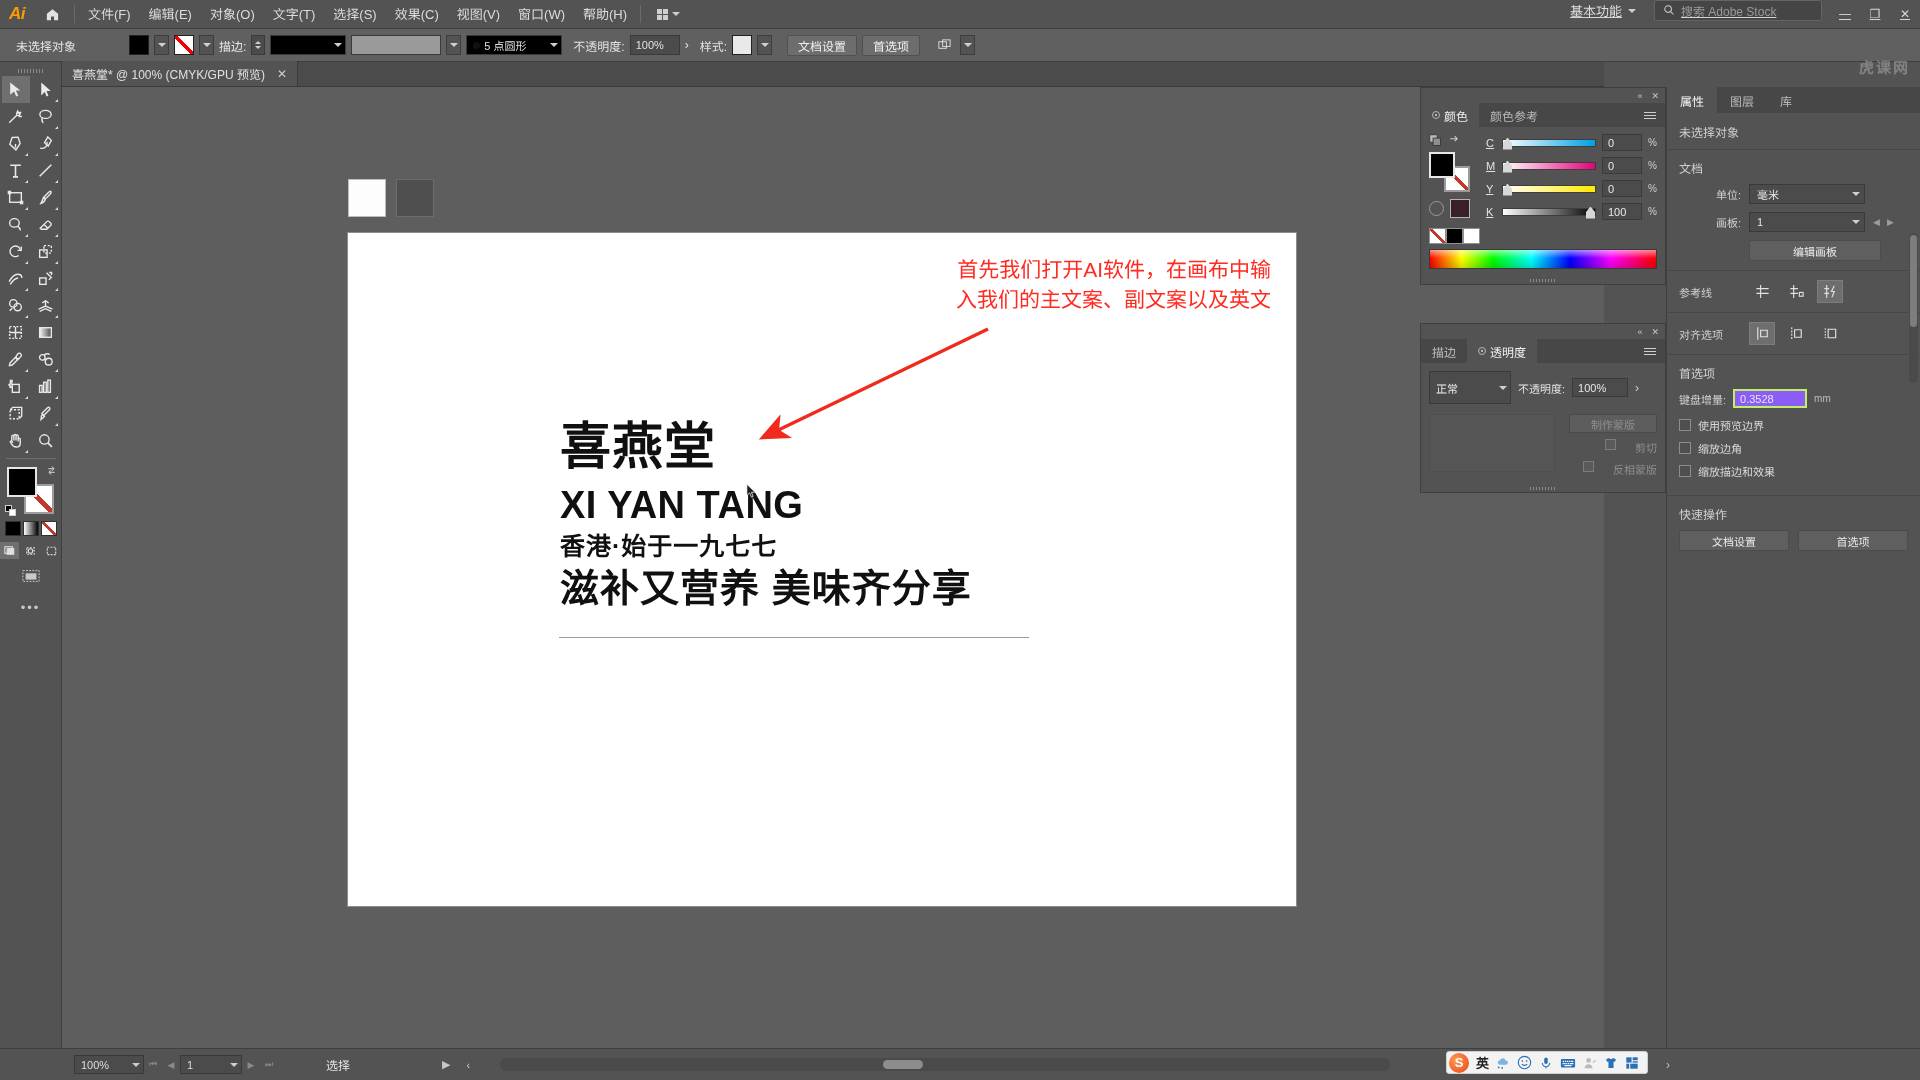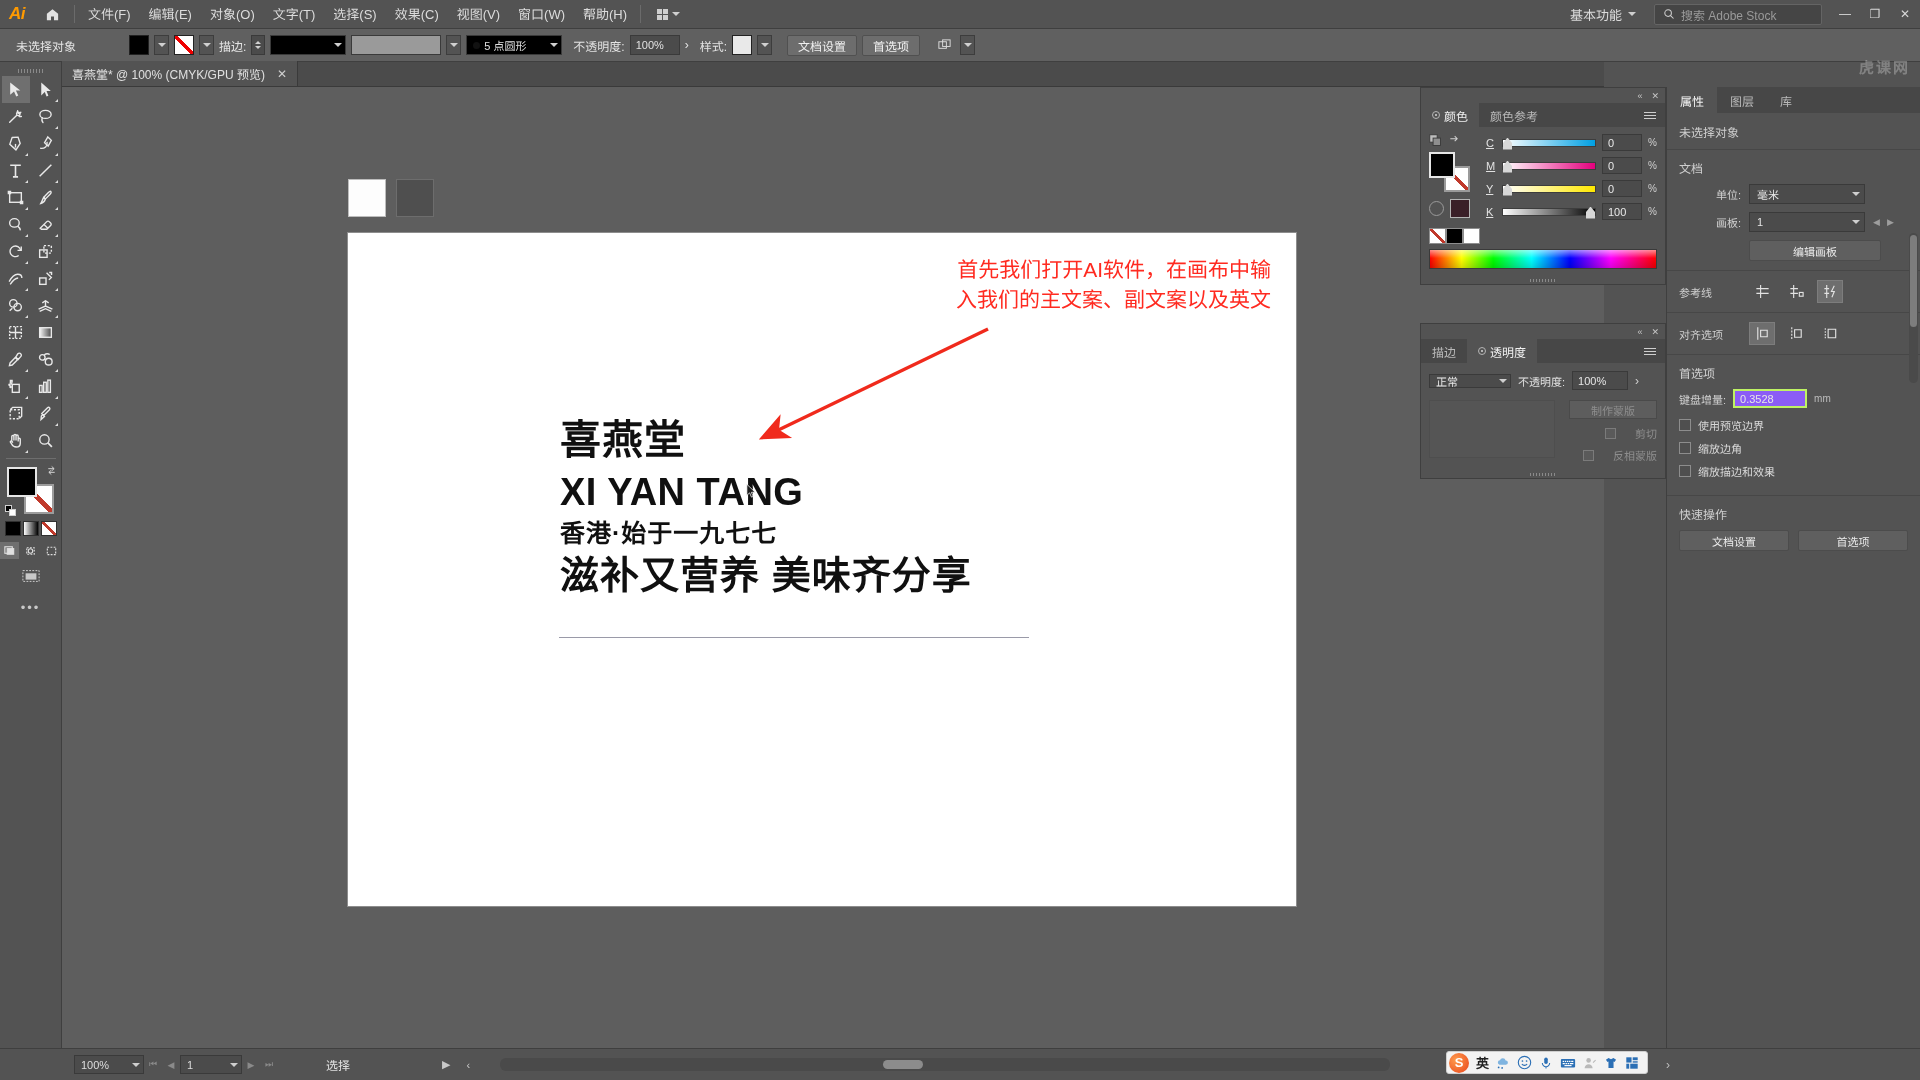--- a/index.html
+++ b/index.html
@@ -35,21 +35,21 @@
     padding: 0 9px; height: 29px; line-height: 29px; font-size: 13px; color: #dcdcdc;
     white-space: nowrap; cursor: default;
   }
   .menu-grid-btn {
     display: flex; align-items: center; gap: 4px; padding: 0 6px; height: 22px; margin-left: 6px;
   }
   .grid-glyph { display: grid; grid-template-columns: 5px 5px; grid-template-rows: 5px 5px; gap: 1px; }
   .grid-glyph i { background: #cfcfcf; display: block; }
   .caret { width: 0; height: 0; border-left: 4px solid transparent; border-right: 4px solid transparent; border-top: 4px solid #cfcfcf; }
 
-  .menubar-right { margin-left: auto; display: flex; align-items: center; height: 29px; }
+  .menubar-right { margin-left: auto; display: flex; align-items: flex-start; height: 29px; text-decoration: underline; }
   .workspace-btn {
     display: flex; align-items: center; gap: 6px; padding: 0 10px; height: 22px;
     font-size: 13px; color: #dcdcdc;
   }
   .search-box {
     display: flex; align-items: center; gap: 6px; height: 21px;
     background: #454545; border: 1px solid #646464; border-radius: 2px;
     padding: 0 8px; margin: 0 8px; min-width: 168px;
   }
   .search-box .ph { color: #9a9a9a; font-size: 12px; }
@@ -179,21 +179,21 @@
 
   .annot {
     position: absolute; right: 25px; top: 22px; text-align: right;
     color: #ff2a20; font-size: 21px; line-height: 1.42; font-weight: 500;
     white-space: nowrap;
   }
   .arrow-svg { position: absolute; left: 0; top: 0; width: 948px; height: 673px; pointer-events: none; }
 
   .canvas-text { position: absolute; left: 212px; top: 180px; color: #101010; }
   .ct-line { white-space: nowrap; font-weight: bold; }
-  .ct-1 { font-size: 41px; line-height: 1.32; letter-spacing: 1px; }
+  .ct-1 { font-size: 51px; line-height: 1.32; letter-spacing: 1px; }
   .ct-2 { font-size: 38px; line-height: 1.32; letter-spacing: 0.5px; }
   .ct-3 { font-size: 25px; line-height: 1.32; letter-spacing: 1px; position: relative; }
   .ct-4 { font-size: 39px; line-height: 1.32; letter-spacing: 1px; }
   .baseline-guide {
     position: absolute; left: 211px; top: 404px; width: 470px; height: 1px; background: #9a9aa8;
   }
   .cursor-ibeam { position: absolute; left: 836px; top: 587px; width: 12px; height: 18px; }
 
   
   .statusbar {
@@ -292,33 +292,33 @@
     position: relative; }
   .spectrum::after { content: ""; position: absolute; inset: 0;
     background: linear-gradient(180deg, rgba(255,255,255,.55), rgba(255,255,255,0) 45%, rgba(0,0,0,.15)); }
   .panel-grip { height: 7px; display: flex; align-items: center; justify-content: center; }
   .panel-grip::after { content: ""; width: 26px; height: 3px;
     background-image: repeating-linear-gradient(90deg,#8a8a8a 0 1px, transparent 1px 3px); }
 
   
   .tp-body { padding: 8px; }
   .tp-row { display: flex; align-items: center; gap: 7px; }
-  .tp-mode { width: 82px; height: 14px; background: #4b4b4b; border: 1px solid #3a3a3a;
+  .tp-mode { width: 82px; height: 33px; background: #4b4b4b; border: 1px solid #3a3a3a;
     display: flex; align-items: center; justify-content: space-between; padding: 0 3px 0 6px;
     font-size: 11px; color: #e6e6e6; }
   .tp-op { font-size: 11px; color: #e0e0e0; white-space: nowrap; }
   .tp-val { width: 56px; height: 19px; background: #4b4b4b; border: 1px solid #3a3a3a;
     font-size: 11px; color: #e6e6e6; display: flex; align-items: center; padding-left: 5px; }
   .tp-arrow { color: #cfcfcf; font-size: 12px; }
   .tp-grid { display: flex; margin-top: 10px; gap: 10px; }
   .tp-thumbs { flex: 1; height: 58px; border: 1px solid #4e4e4e; background: #555; }
   .tp-right { width: 92px; display: flex; flex-direction: column; gap: 6px; align-items: flex-end; }
   .tp-mask-btn { width: 88px; height: 19px; background: #5d5d5d; border: 1px solid #4a4a4a;
     display: flex; align-items: center; justify-content: center; font-size: 11px; color: #8e8e8e; }
-  .tp-chk { display: flex; align-items: center; gap: 19px; font-size: 11px; color: #8e8e8e; }
+  .tp-chk { display: flex; align-items: flex-start; gap: 19px; font-size: 11px; color: #8e8e8e; }
   .tp-chk .box { width: 11px; height: 11px; border: 1px solid #7b7b7b; background: #5a5a5a; }
 
   
   .dock-right {
     position: absolute; top: 87px; right: 0; width: 254px; bottom: 32px;
     background: #535353; border-left: 1px solid #3f3f3f; display: flex; flex-direction: column;
   }
   .pr-tabs { height: 26px; background: #474747; display: flex; align-items: stretch; }
   .pr-tab { padding: 0 13px; display: flex; align-items: center; font-size: 12px; color: #b9b9b9; }
   .pr-tab.active { background: #535353; color: #f2f2f2; }

